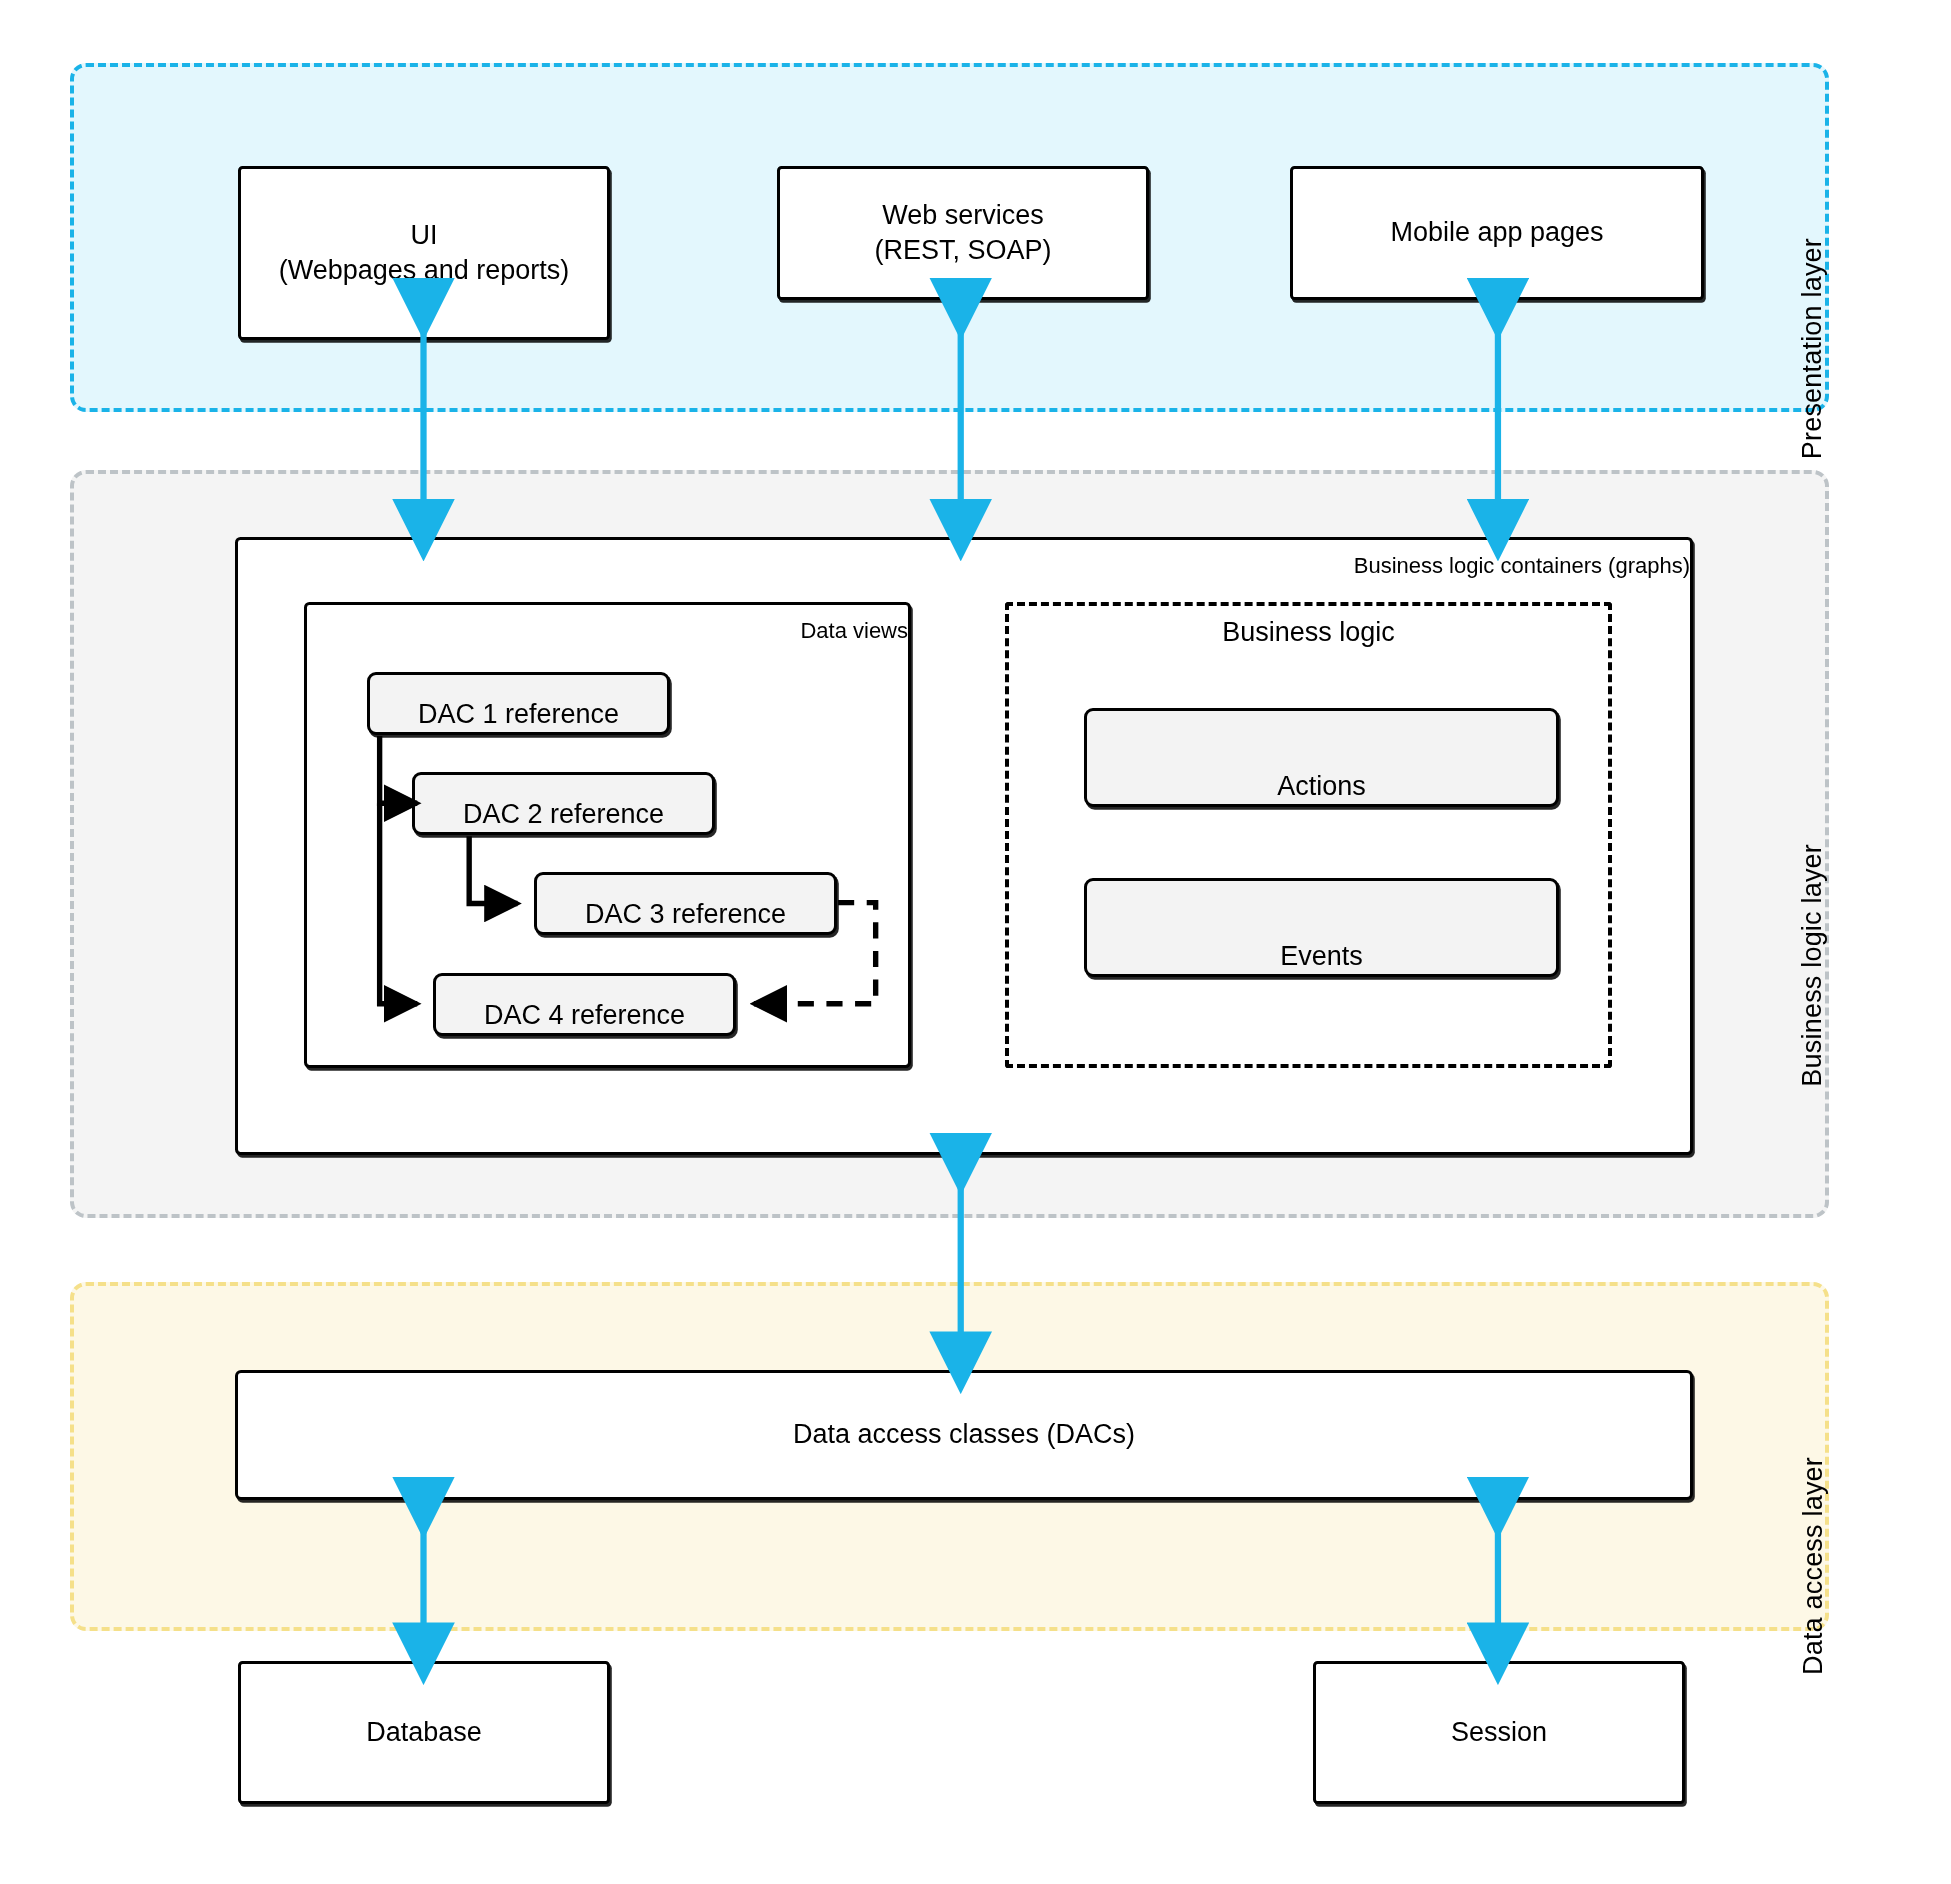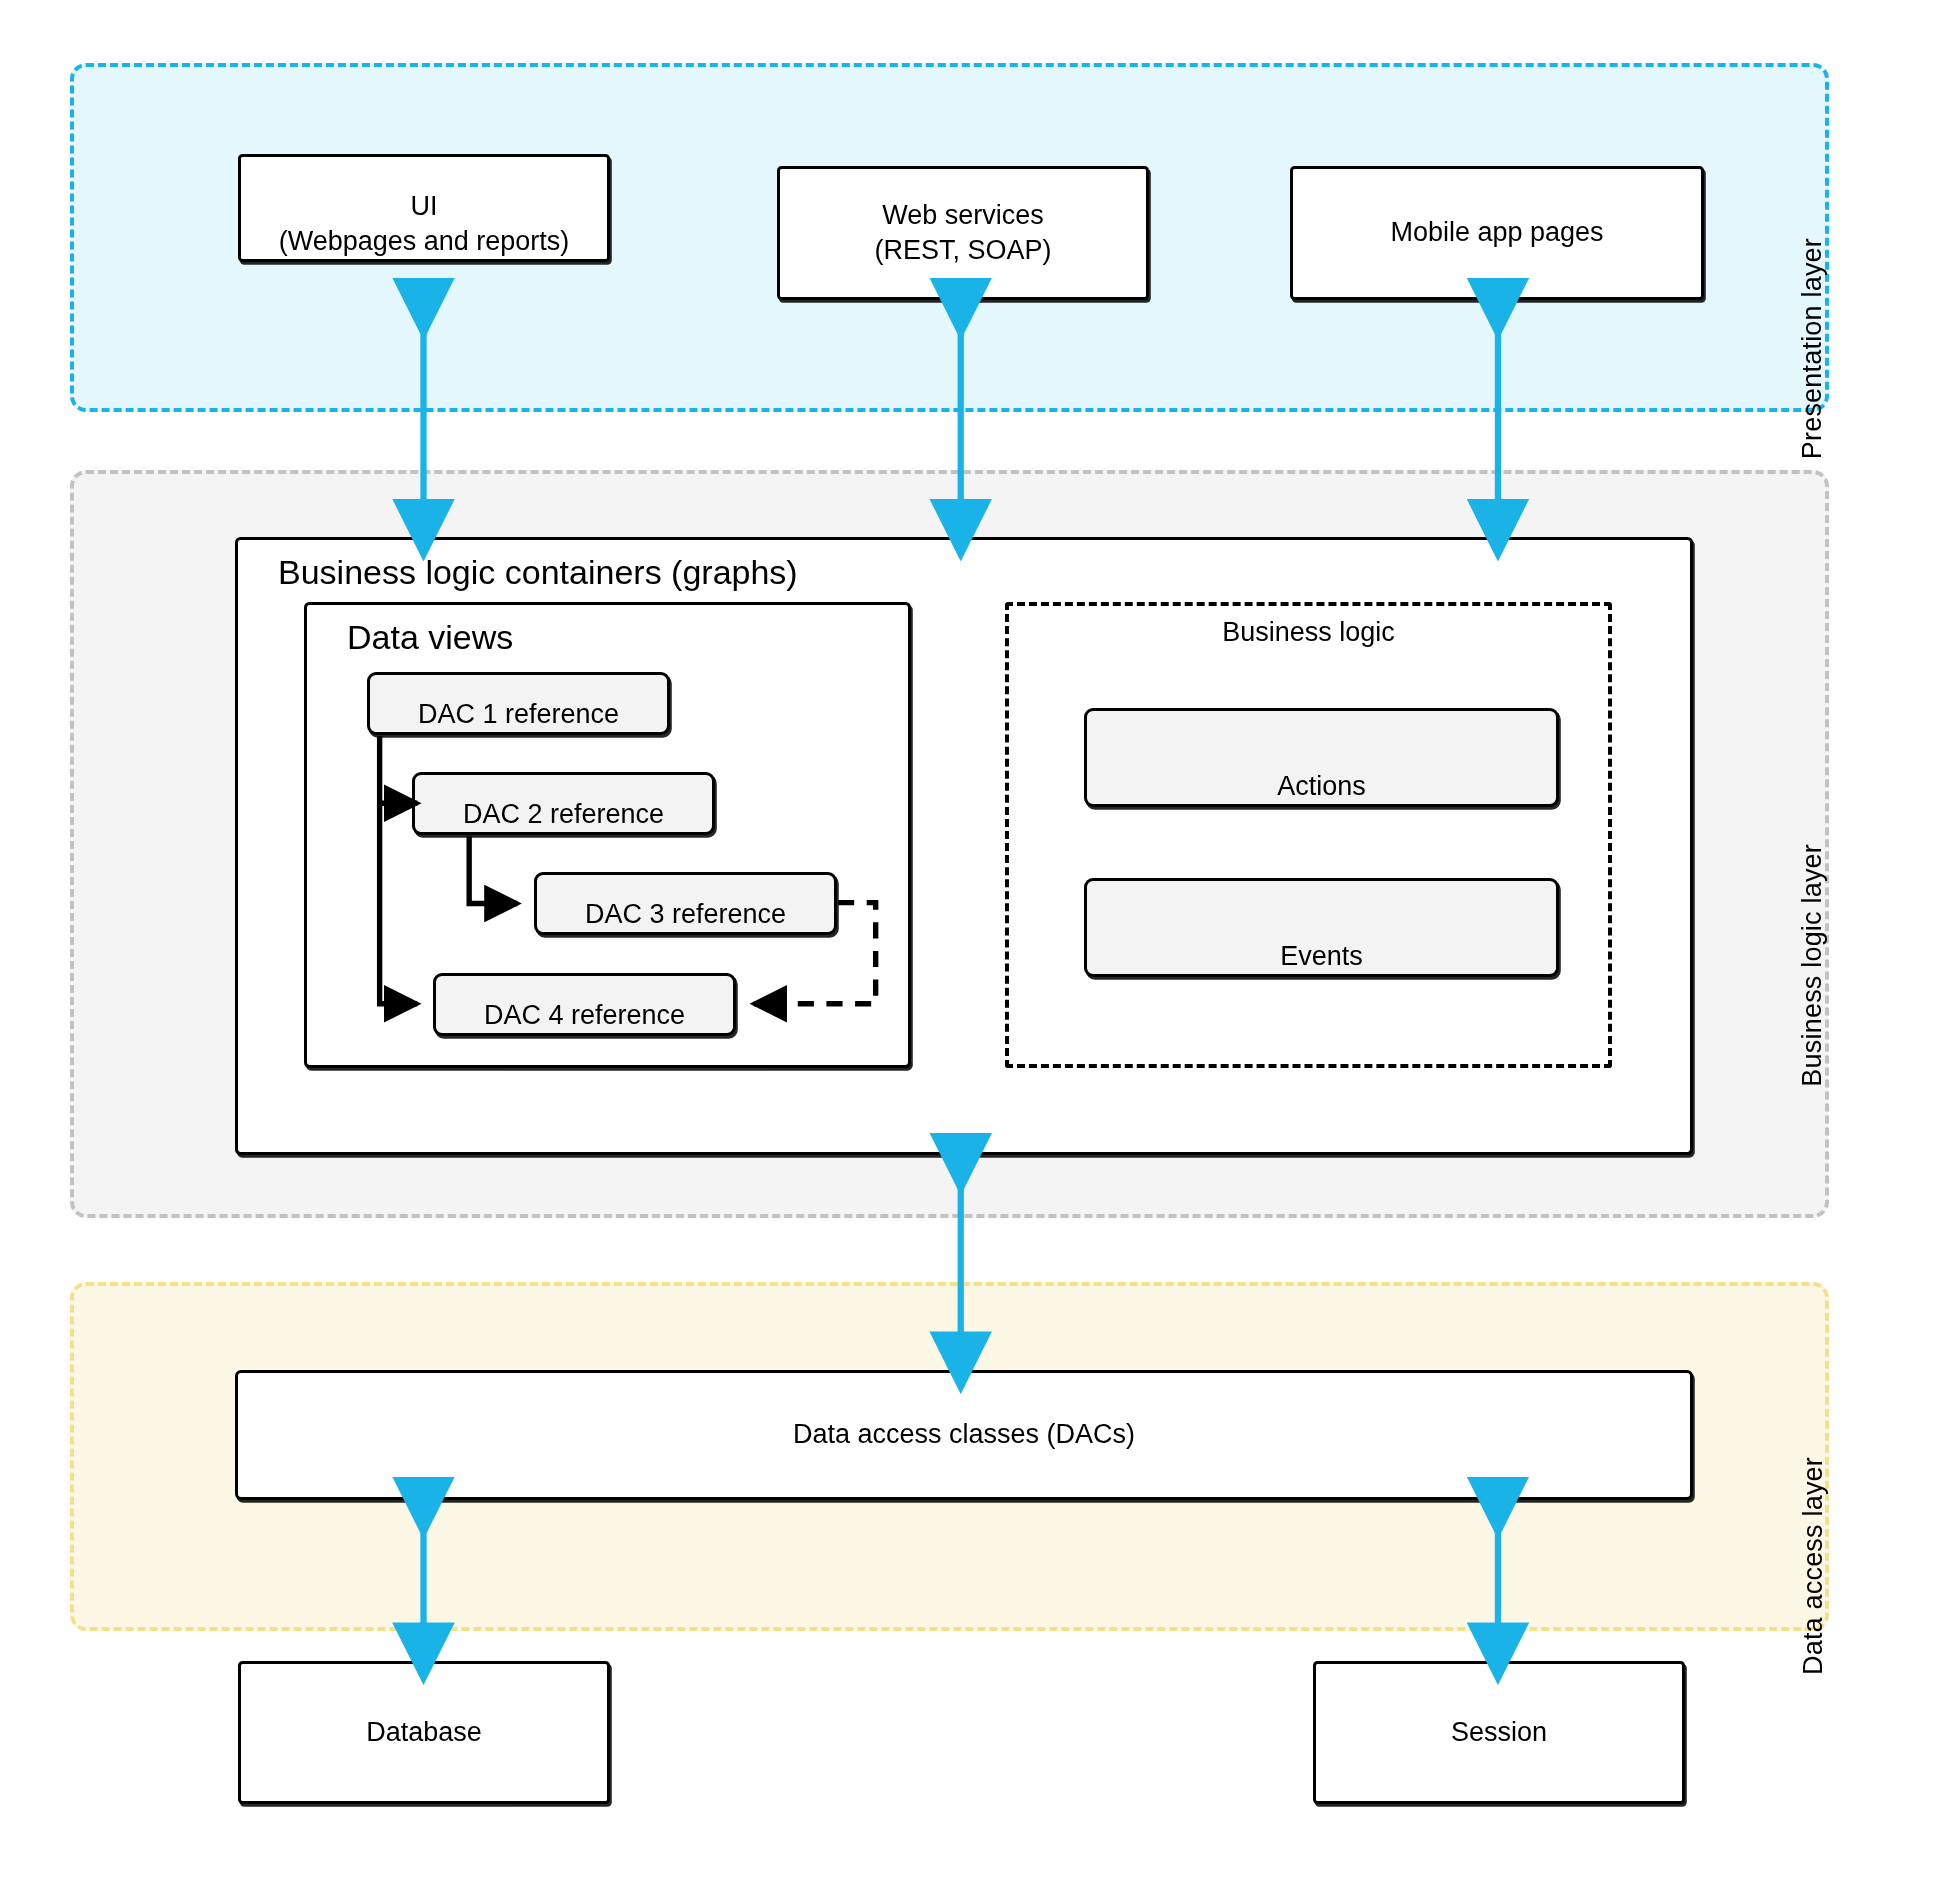--- a/index.html
+++ b/index.html
@@ -89,22 +89,22 @@
     box-sizing: border-box;
     border: 3.6px solid #000000;
     border-radius: 5.4px;
     background: #ffffff;
     box-shadow: 1.8px 2.7px 0 rgba(0,0,0,0.85);
   }
   .titled > .title {
     position: absolute;
     left: 0; right: 0;
     top: 12.5px;
-    text-align: left;
-    font-size: 34px;
+    text-align: right;
+    font-size: 22px;
     color: #000000;
     padding-left: 40px;
   }
   .dashed-group {
     position: absolute;
     box-sizing: border-box;
     border: 4.5px dashed #000000;
     border-radius: 3.6px;
     background: transparent;
     box-shadow: none;
@@ -130,21 +130,21 @@
 </style>
 </head>
 <body>
 
 <div id="canvas">
 
   <div class="layer layer-presentation">
     <div class="layer-label">Presentation layer</div>
   </div>
 
-  <div class="box plain" style="left:238px; top:154px; width:372px; height:108px;align-items:flex-end;">
+  <div class="box plain" style="left:238px; top:166px; width:372px; height:174px;">
     <div>
       <div>UI</div>
       <div>(Webpages and reports)</div>
     </div>
   </div>
 
   <div class="box plain" style="left:777px; top:166px; width:372px; height:134px;">
     <div>
       <div>Web services</div>
       <div>(REST, SOAP)</div>

